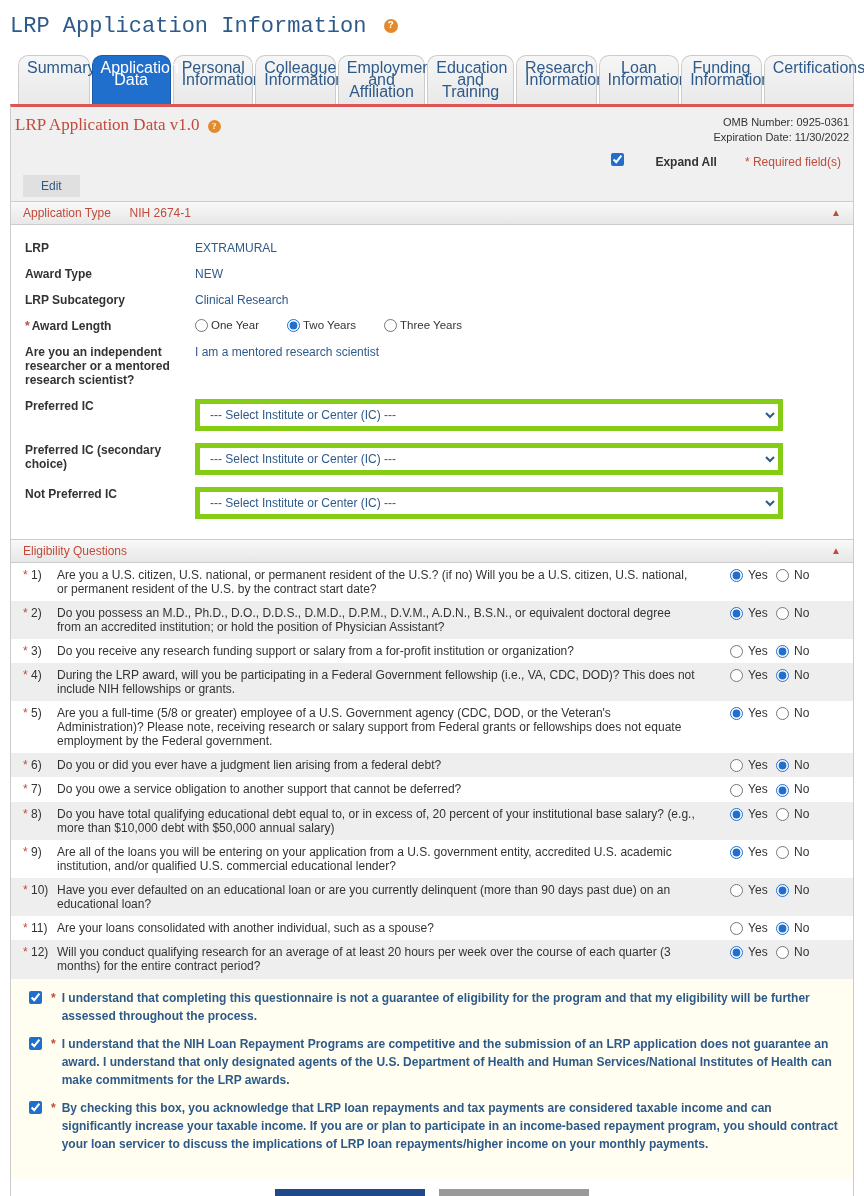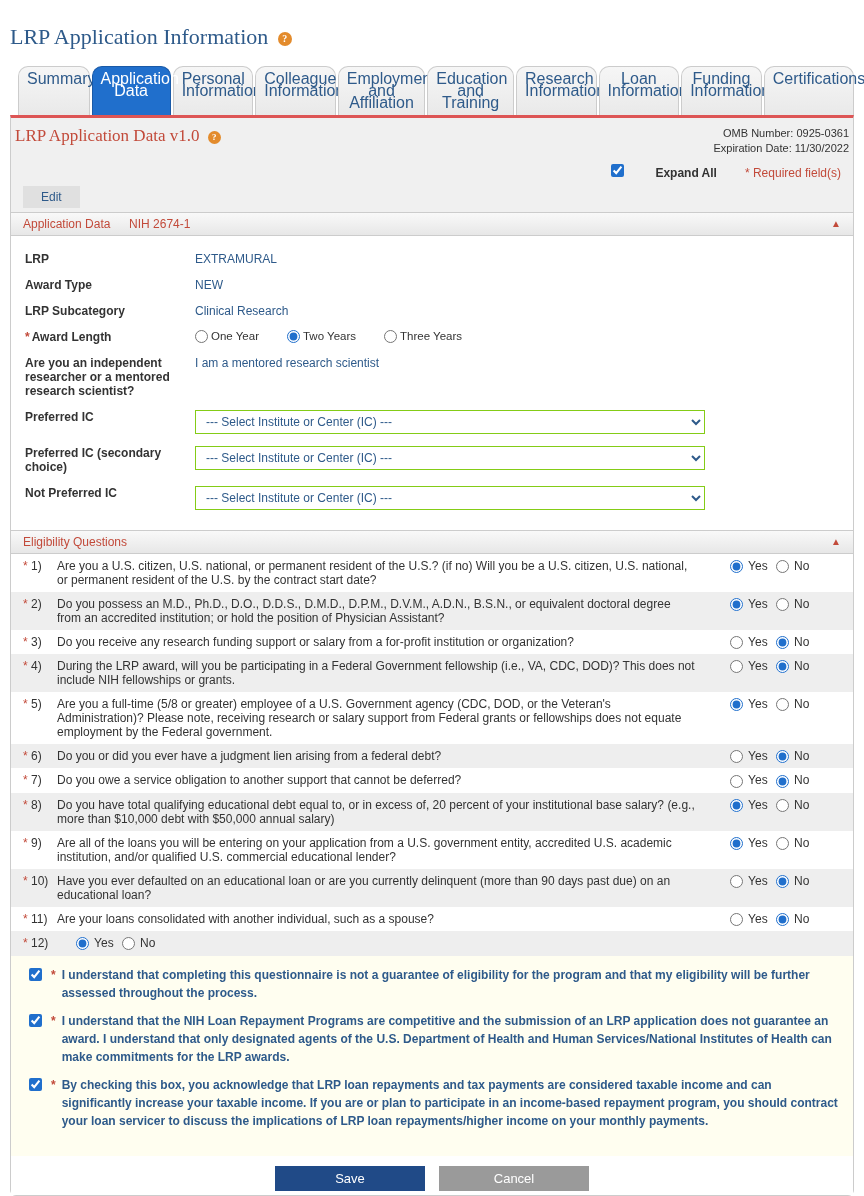--- a/index.html
+++ b/index.html
@@ -1,18 +1,18 @@
 <!DOCTYPE html>
 <html><head>
 <meta charset="utf-8">
 <style>
   * { box-sizing: border-box; }
   body { margin: 0; font-family: Verdana, Geneva, sans-serif; font-size: 11.5px; color: #333; background: #fff; }
   .page { width: 864px; margin: 0 auto; padding: 8px 10px 30px; }
-  .page-title { font-family: Liberation Serif, serif; font-size: 22px; color: #2e5a8a; font-weight: normal; margin: 16px 0 16px; }
+  .page-title { font-family: Liberation Mono, monospace; font-size: 22px; color: #2e5a8a; font-weight: normal; margin: 6px 0 16px; }
   .help-icon { display:inline-block; width:14px; height:14px; border-radius:50%; background:#e38b2c; color:#fff; font-weight:bold; font-size:10px; text-align:center; line-height:14px; vertical-align:middle; margin-left:4px; }
   .help-icon.sm { width:13px; height:13px; font-size:9px; line-height:13px; }
 
   
   .tabs { display:flex; gap:2px; margin-left:8px; }
   .tab { position:relative; min-width:70px; padding:6px 8px 6px; text-align:center; font-size:16px; line-height:12px; background:linear-gradient(#f6f6f6,#e9e9e9); border:1px solid #ccc; border-bottom:none; border-top-left-radius:10px; border-top-right-radius:10px; color:#2e5a8a; cursor:pointer; }
   .tab.active { background:#206fcc; color:#fff; border-color:#1a5aa7; z-index:2; }
   .tab .t-line { display:block; }
 
   
@@ -30,21 +30,21 @@
   .section-body { background:#fff; padding:10px 14px 14px; }
 
   .field-row { display:flex; align-items:flex-start; padding:6px 0; }
   .field-label { width:170px; color:#333; font-weight:bold; font-size:12px; padding-right:10px; }
   .field-value { color:#2e5a8a; font-size:12px; }
   .req::before { content:"*"; color:#c24a3a; margin-right:2px; }
 
   .radio-row input[type=radio] { accent-color:#206fcc; margin:0 3px 0 0; vertical-align:middle; }
   .radio-row span { color:#333; margin-right:14px; }
 
-  .ic-select { width:510px; padding:3px 6px; border:1px solid #84cc16; color:#2e5a8a; font-size:12px; background:#fff; }
+  .ic-select { width:588px; padding:3px 6px; border:5px solid #84cc16; color:#2e5a8a; font-size:12px; background:#fff; }
 
   
   .eq-body { background:#fff; padding:0; }
   .q-row { display:flex; align-items:flex-start; padding:5px 12px; font-size:12px; color:#333; }
   .q-row.striped { background:#eeeeee; }
   .q-row .star { color:#c24a3a; width:8px; flex-shrink:0; }
   .q-row .num { width:26px; flex-shrink:0; }
   .q-row .txt { flex:1; padding-right:16px; }
   .q-row .opts { width:130px; flex-shrink:0; text-align:left; white-space:nowrap;padding-left:19px; }
   .q-row .opts label { margin-right:8px; color:#333; }
@@ -126,21 +126,21 @@
     </div>
     <div class="expand-row">
       <input type="checkbox" checked="" style="accent-color: rgb(32, 111, 204);">
       <label>Expand All</label>
       <span class="required-note">* Required field(s)</span>
     </div>
     <span class="edit-btn">Edit</span>
 
     <div class="section-head">
       <span>
-        <span>Application Data</span>
+        <span>Application Type</span>
         <span class="subhead-sep"></span>
         <span>NIH 2674-1</span>
       </span>
       <span class="caret">▲</span>
     </div>
 
     <div class="section-body">
       <div class="field-row">
         <div class="field-label">LRP</div>
         <div class="field-value">EXTRAMURAL</div>
@@ -242,20 +242,21 @@
         </div>
         <div class="q-row">
           <span class="star">*</span>
           <span class="num">11)</span>
           <span class="txt">Are your loans consolidated with another individual, such as a spouse?</span>
           <span class="opts"><label><input type="radio" name="q10" style=""> Yes</label><label><input type="radio" name="q10" checked="" style=""> No</label></span>
         </div>
         <div class="q-row striped">
           <span class="star">*</span>
           <span class="num">12)</span>
+          <span class="txt">Will you conduct qualifying research for an average of at least 20 hours per week over the course of each quarter (3 months) for the entire contract period?</span>
           <span class="opts"><label><input type="radio" name="q11" checked="" style=""> Yes</label><label><input type="radio" name="q11" style=""> No</label></span>
         </div>
       </div>
 
     <div class="ack-area" id="acks">
         <div class="ack-row">
           <input type="checkbox" checked="" style="">
           <span class="star">*</span>
           <span>I understand that completing this questionnaire is not a guarantee of eligibility for the program and that my eligibility will be further assessed throughout the process.</span>
         </div>

